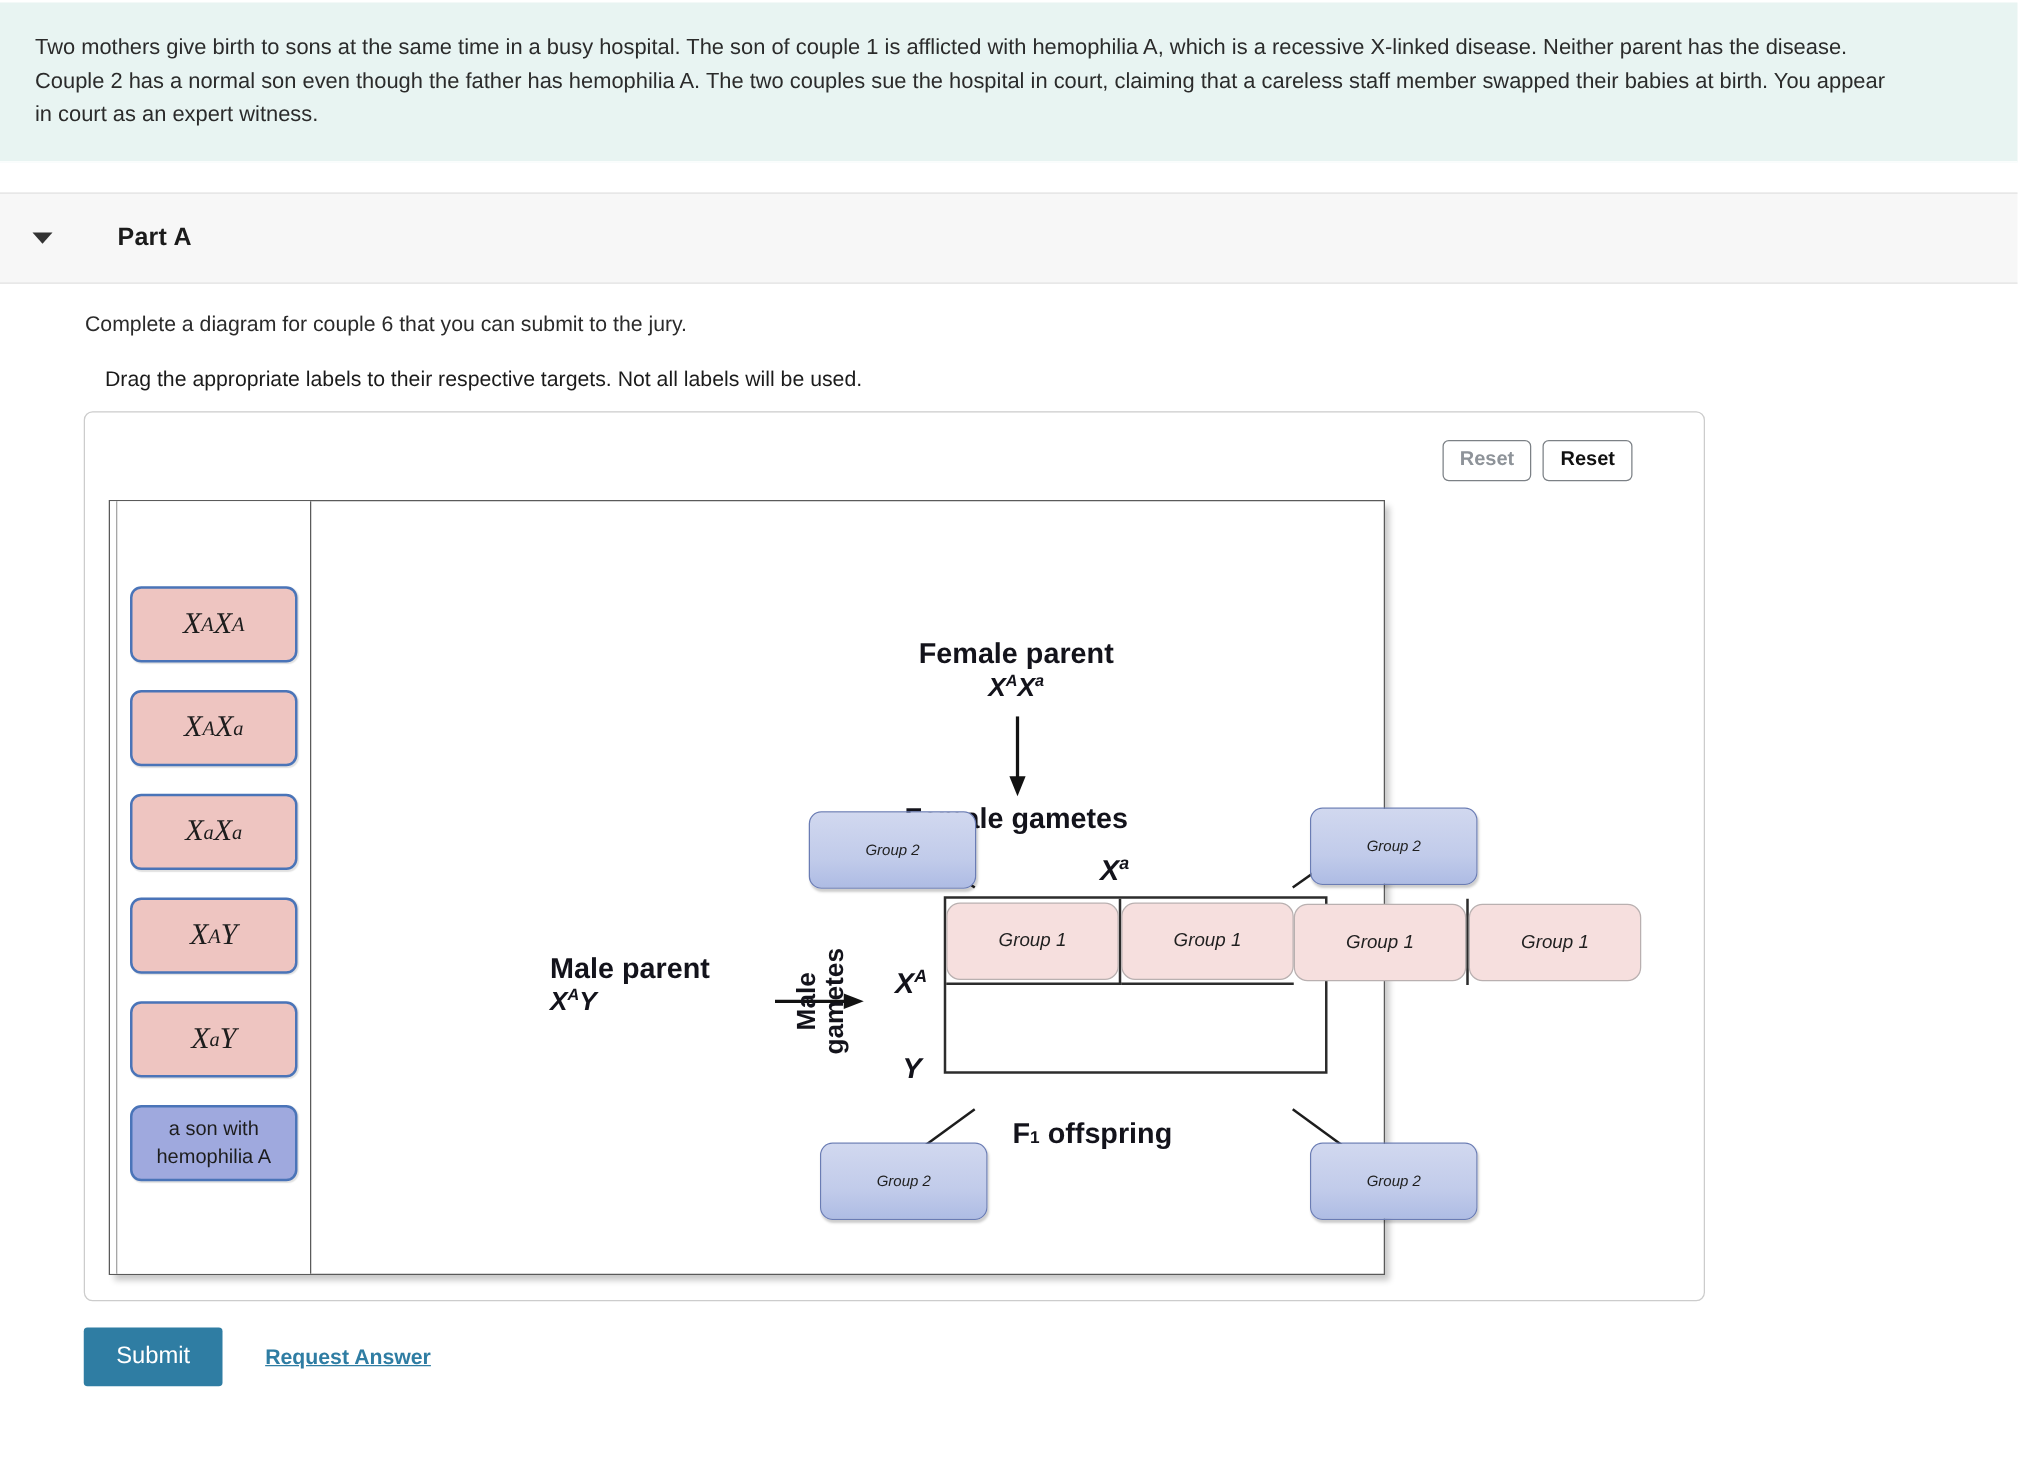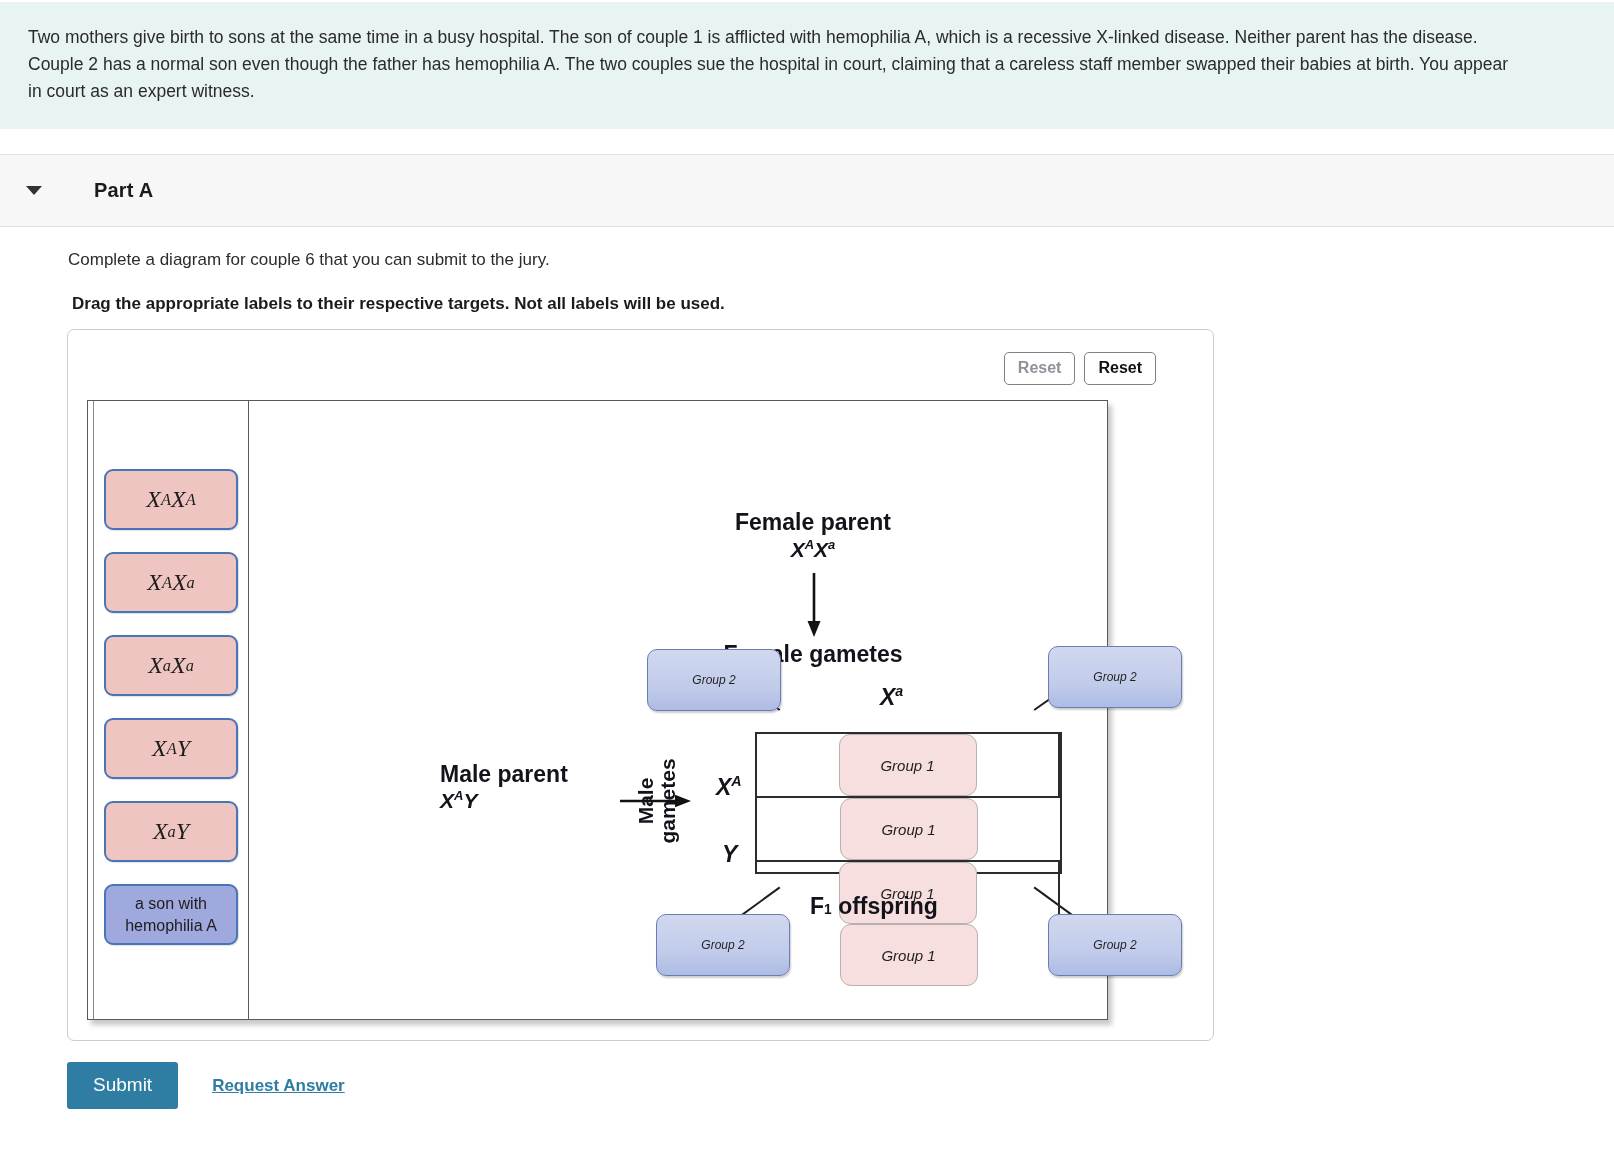--- a/index.html
+++ b/index.html
@@ -73,31 +73,31 @@
     top: 250px;
     width: 1200px;
   }
   .instr-line-1 {
     font-size: 17px;
     color: #2b2b2b;
     margin: 0 0 24px 0;
   }
   .instr-line-2 {
     font-size: 17px;
-    font-weight: bold;
+    font-weight: normal;
     color: #1b1b1b;
-    margin: 4px;
+    margin: 16px;
   }
 
   
   .activity-panel {
     position: absolute;
     left: 67px;
     top: 329px;
-    width: 1147px;
+    width: 1297px;
     height: 712px;
     box-sizing: border-box;
     background: #ffffff;
     border: 1px solid #cccccc;
     border-radius: 7px;
   }
 
   .toolbar {
     position: absolute;
     right: 57px;
@@ -296,27 +296,27 @@
     top: 440px;
     font-size: 23px;
     font-style: italic;
   }
   .gamete-left-a sup { font-size: .62em; }
 
   
   .punnett {
     position: absolute;
     left: 505px;
-    top: 331px;
+    top: 316px;
     width: 307px;
     height: 142px;
     border: 2px solid #2c2c2c;
     box-sizing: border-box;
     display: grid;
-    grid-template-columns: 1fr;
+    grid-template-columns: 1fr 1fr 1fr 1fr;
     grid-template-rows: 1fr 1fr;
   }
   .punnett-cell {
     border-right: 2px solid #2c2c2c;
     border-bottom: 2px solid #2c2c2c;
     box-sizing: border-box;
     display: flex;
     align-items: center;
     justify-content: center;
   }

